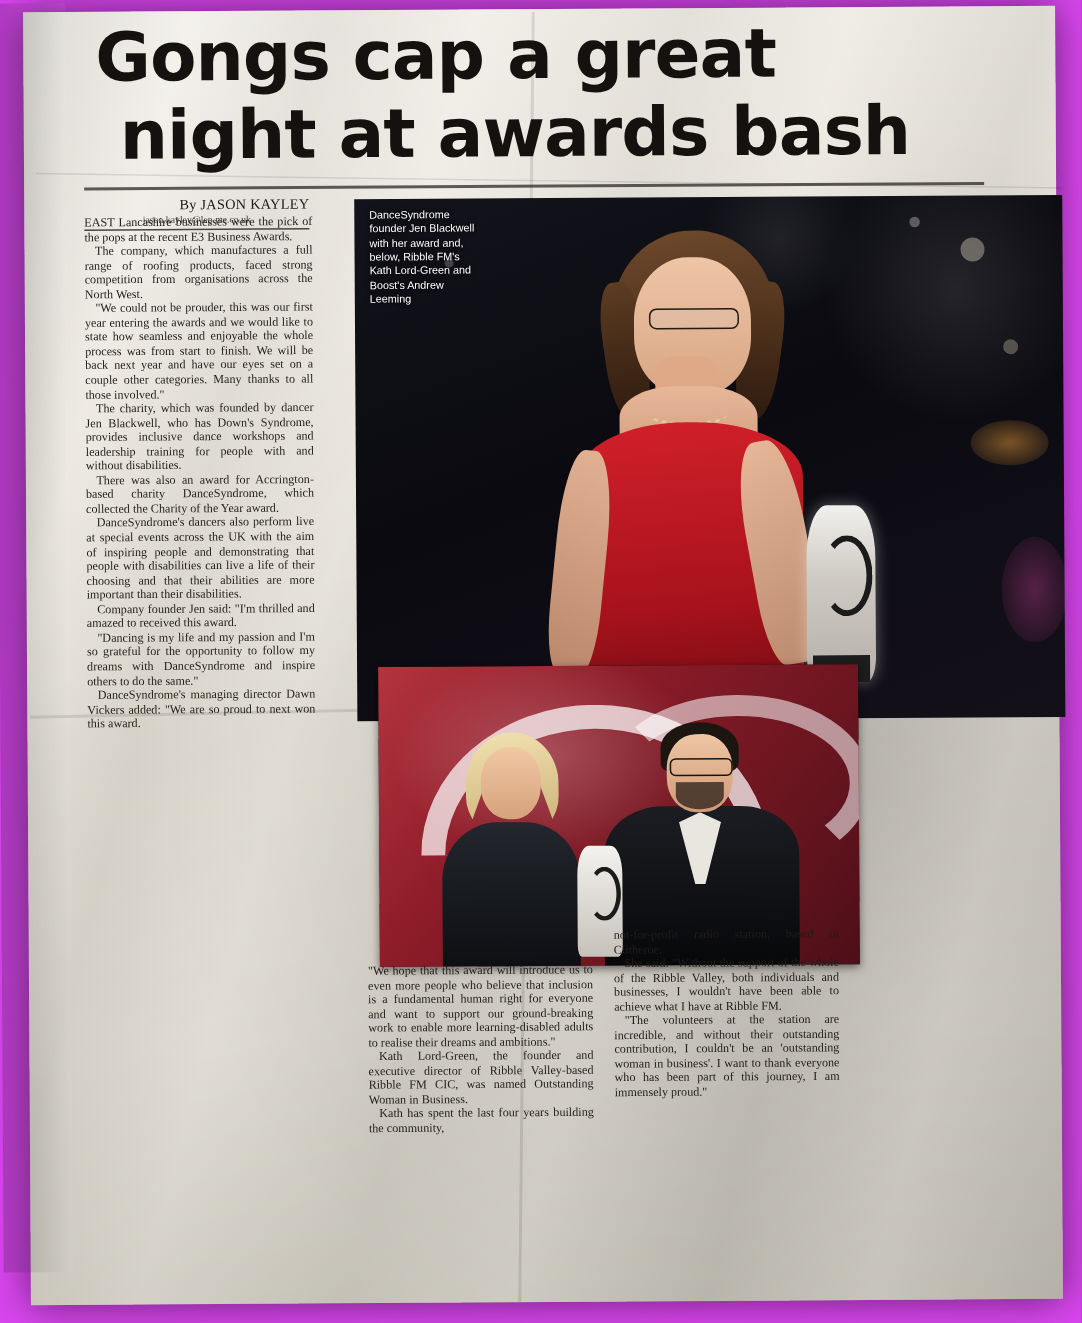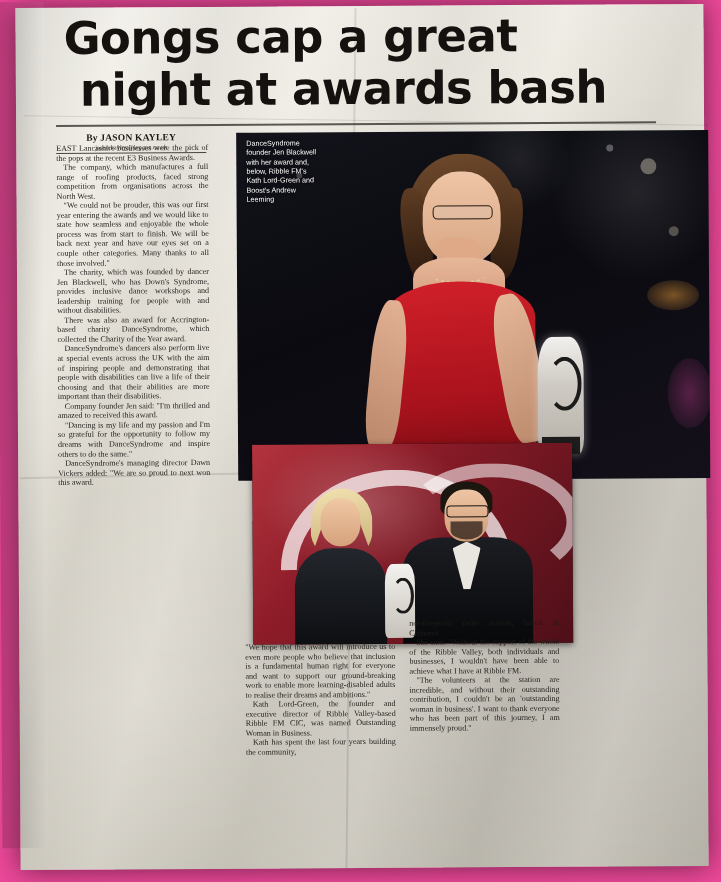--- a/index.html
+++ b/index.html
@@ -5,21 +5,21 @@
   html, body {
     margin: 0;
     padding: 0;
     background: #6d6d6d;
   }
   #page {
     position: relative;
     width: 721px;
     height: 882px;
     overflow: hidden;
-    background: #ec4899;
+    background: #d946ef;
     font-family: "Liberation Serif", serif;
   }
 
   
   .paper {
     position: absolute;
     left: 18px;
     top: 6px;
     width: 688px;
     height: 862px;
@@ -81,25 +81,25 @@
     opacity: 0.75;
   }
 
   
   .byline {
     margin-left: 6px;
     width: 150px;
   }
   .byline .name {
     font-family: "Liberation Serif", serif;
-    font-weight: bold;
+    font-weight: normal;
     font-size: 9.5px;
     letter-spacing: 0.2px;
     color: #1a1714;
-    text-align: center;
+    text-align: right;
   }
   .byline .email {
     font-size: 6.5px;
     color: #3a3530;
     text-align: center;
     margin-top: 1px;
     border-bottom: 1px solid #4a443d;
     padding-bottom: 2px;
   }
 

